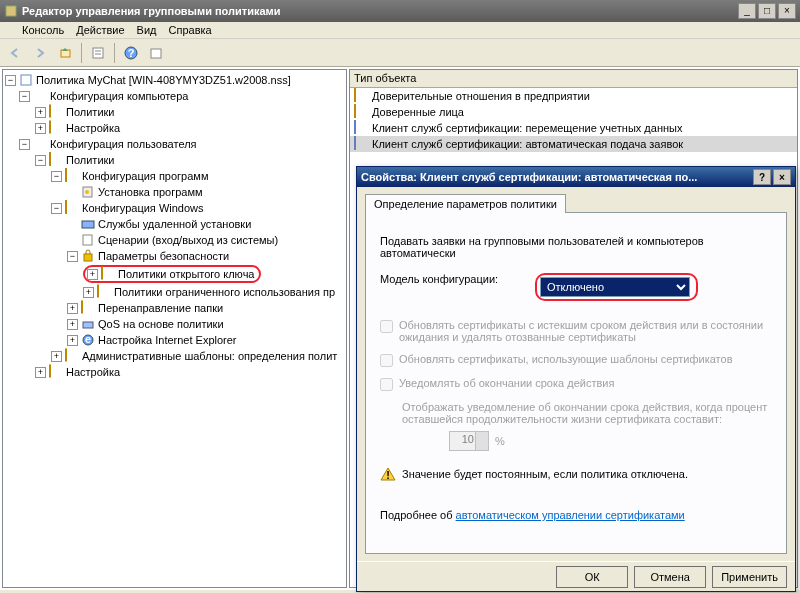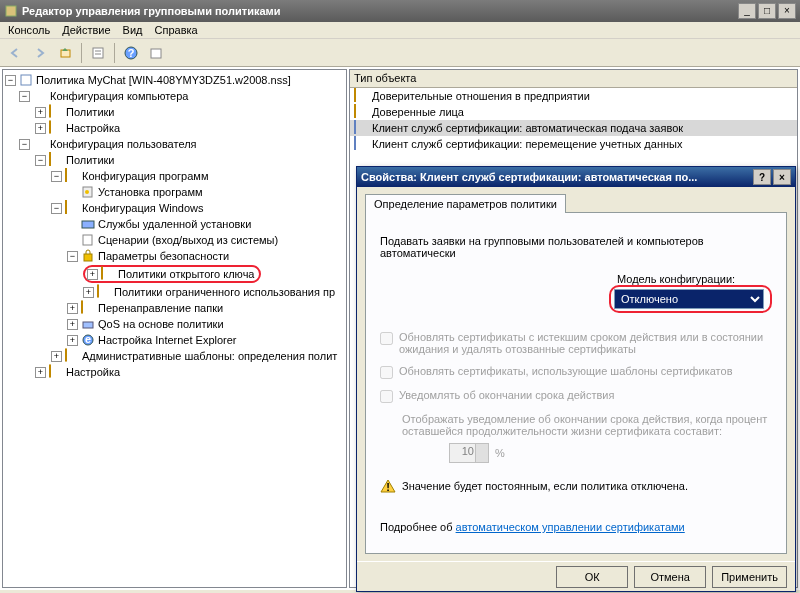--- a/index.html
+++ b/index.html
@@ -3,21 +3,21 @@
 <meta charset="utf-8">
 <style>
 * { box-sizing: border-box; margin: 0; padding: 0; font-family: Tahoma, sans-serif; font-size: 11px; }
 body { background: #ece9d8; width: 800px; height: 593px; overflow: hidden; position: relative; }
 
 .titlebar { background: linear-gradient(#7b7b7b, #5a5a5a); height: 22px; display: flex; align-items: center; padding: 0 4px; color: #fff; }
 .titlebar .icon { width: 14px; height: 14px; display: inline-block; margin-right: 4px; }
 .titlebar .title { flex: 1; font-weight: bold; }
 .winbtn { width: 18px; height: 16px; background: #d4d0c8; border: 1px solid #888; margin-left: 2px; display: flex; align-items: center; justify-content: center; color: #000; font-size: 10px; line-height: 1; }
 
-.menubar { background: #ece9d8; padding: 2px 8px; display: flex; gap: 12px; border-bottom: 1px solid #d4d0c8; }
+.menubar { background: #ece9d8; padding: 2px 22px; display: flex; gap: 12px; border-bottom: 1px solid #d4d0c8; }
 .menubar span { cursor: default; }
 
 .toolbar { background: #ece9d8; padding: 2px 4px; display: flex; gap: 3px; align-items: center; border-bottom: 1px solid #aca899; height: 28px; }
 .tbtn { width: 22px; height: 22px; display: flex; align-items: center; justify-content: center; border: 1px solid transparent; }
 .tbtn.disabled { opacity: 0.4; }
 .tsep { width: 1px; height: 20px; background: #aca899; margin: 0 2px; }
 
 .content { display: flex; height: calc(593px - 22px - 20px - 28px); position: relative; background: #fff; }
 .tree-pane { width: 345px; border: 1px solid #828790; background: #fff; overflow: auto; margin: 2px 0 2px 2px; padding: 2px 0; }
 .right-pane { flex: 1; border: 1px solid #828790; background: #fff; margin: 2px; position: relative; overflow: hidden; }
@@ -43,21 +43,21 @@
 
 .dialog { position: absolute; left: 356px; top: 166px; width: 440px; height: 426px; background: #ece9d8; border: 1px solid #0a246a; box-shadow: 2px 2px 6px rgba(0,0,0,0.3); z-index: 10; }
 .dialog-title { background: linear-gradient(#3b6ea5, #0a246a); color: #fff; height: 20px; display: flex; align-items: center; padding: 0 4px; font-weight: bold; }
 .dialog-title .title { flex: 1; }
 .dlg-btn { width: 18px; height: 16px; background: #d4d0c8; border: 1px solid #888; margin-left: 2px; display: flex; align-items: center; justify-content: center; color: #000; font-weight: bold; font-size: 10px; }
 .dialog-body { padding: 6px 8px; height: calc(100% - 20px - 30px); }
 .tab-strip { display: flex; }
 .tab { border: 1px solid #919b9c; border-bottom: none; background: #fcfcfe; padding: 3px 8px; position: relative; top: 1px; z-index: 1; }
 .tab-panel { border: 1px solid #919b9c; background: #fcfcfe; padding: 22px 14px 10px 14px; height: calc(100% - 20px); }
 .tab-panel .desc { color: #000; margin-bottom: 14px; }
-.cfg-row { display: flex; align-items: flex-end; margin-bottom: 18px; flex-direction: column; }
+.cfg-row { display: flex; align-items: flex-start; margin-bottom: 18px; }
 .cfg-row .lbl { width: 155px; }
 .cfg-row .sel-wrap { border: 2px solid #e23; border-radius: 10px; padding: 2px 6px 2px 3px; }
 .cfg-row select { background: #0a246a; color: #fff; border: 1px solid #7f9db9; width: 150px; height: 20px; padding: 1px 2px; }
 .chk-row { display: flex; align-items: flex-start; margin-bottom: 10px; color: #a0a0a0; }
 .chk-row input { margin-right: 6px; margin-top: 1px; }
 .sub-block { margin-left: 22px; color: #a0a0a0; margin-bottom: 10px; }
 .pct-row { display: flex; align-items: center; margin-top: 6px; padding-left: 47px; }
 .spinner { width: 40px; height: 20px; border: 1px solid #c0c0c0; background: #f0f0f0; text-align: right; padding: 1px 14px 1px 3px; position: relative; color: #808080; margin-right: 6px; }
 .spinner::after { content: ''; position: absolute; right: 0; top: 0; bottom: 0; width: 12px; background: #e0e0e0; border-left: 1px solid #c0c0c0; }
 .warn-row { display: flex; align-items: center; margin-top: 16px; }
@@ -269,27 +269,27 @@
   <div class="right-pane">
     <div class="right-header">Тип объекта</div>
     <div class="list-item">
         <span class="list-icon"><span class="icon-li-folder"></span></span>
         <span>Доверительные отношения в предприятии</span>
       </div>
     <div class="list-item">
         <span class="list-icon"><span class="icon-li-folder"></span></span>
         <span>Доверенные лица</span>
       </div>
+    <div class="list-item">
+        <span class="list-icon"><span class="icon-li-cert"></span></span>
+        <span>Клиент служб сертификации: перемещение учетных данных</span>
+      </div>
     <div class="list-item selected">
         <span class="list-icon"><span class="icon-li-cert"></span></span>
         <span>Клиент служб сертификации: автоматическая подача заявок</span>
-      </div>
-    <div class="list-item">
-        <span class="list-icon"><span class="icon-li-cert"></span></span>
-        <span>Клиент служб сертификации: перемещение учетных данных</span>
       </div>
   </div>
 </div>
 
 <div class="dialog">
   <div class="dialog-title">
     <span class="title">Свойства: Клиент служб сертификации: автоматическая по...</span>
     <div class="dlg-btn">?</div>
     <div class="dlg-btn">×</div>
   </div>

